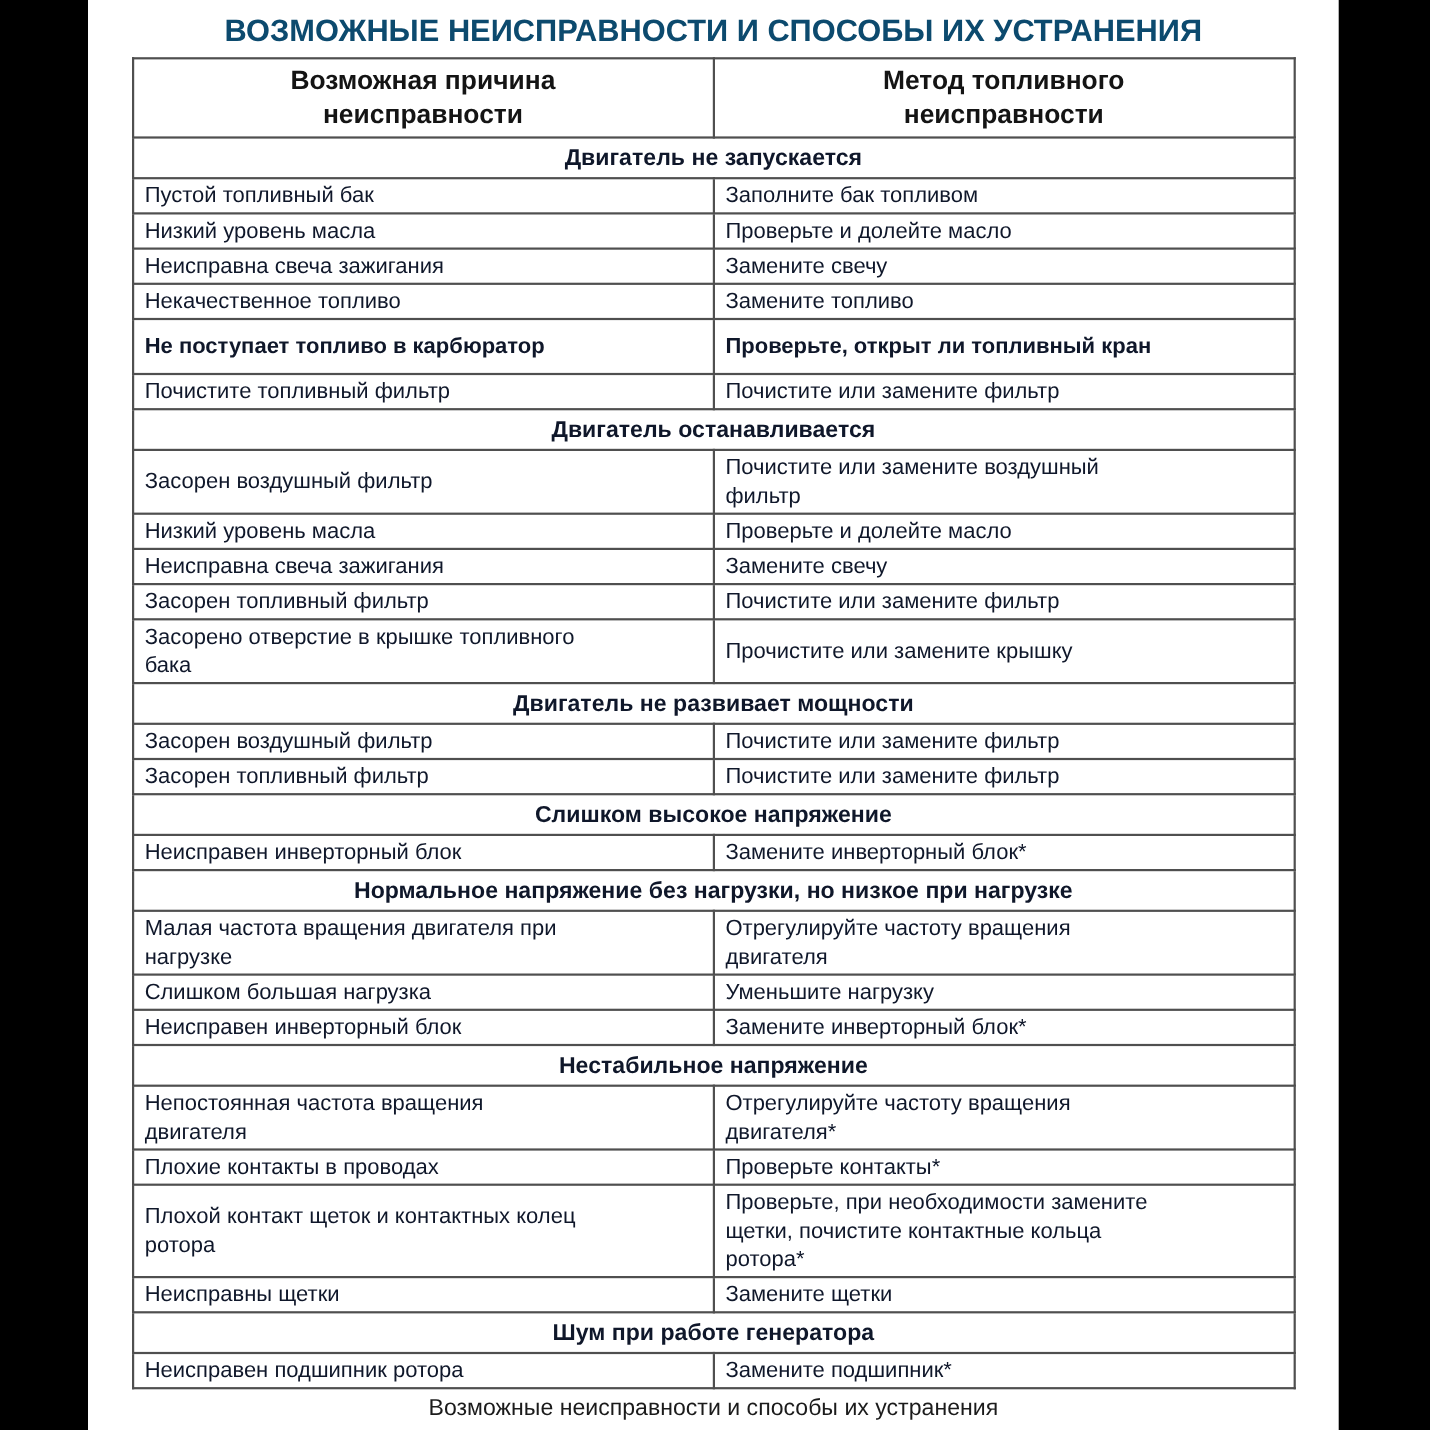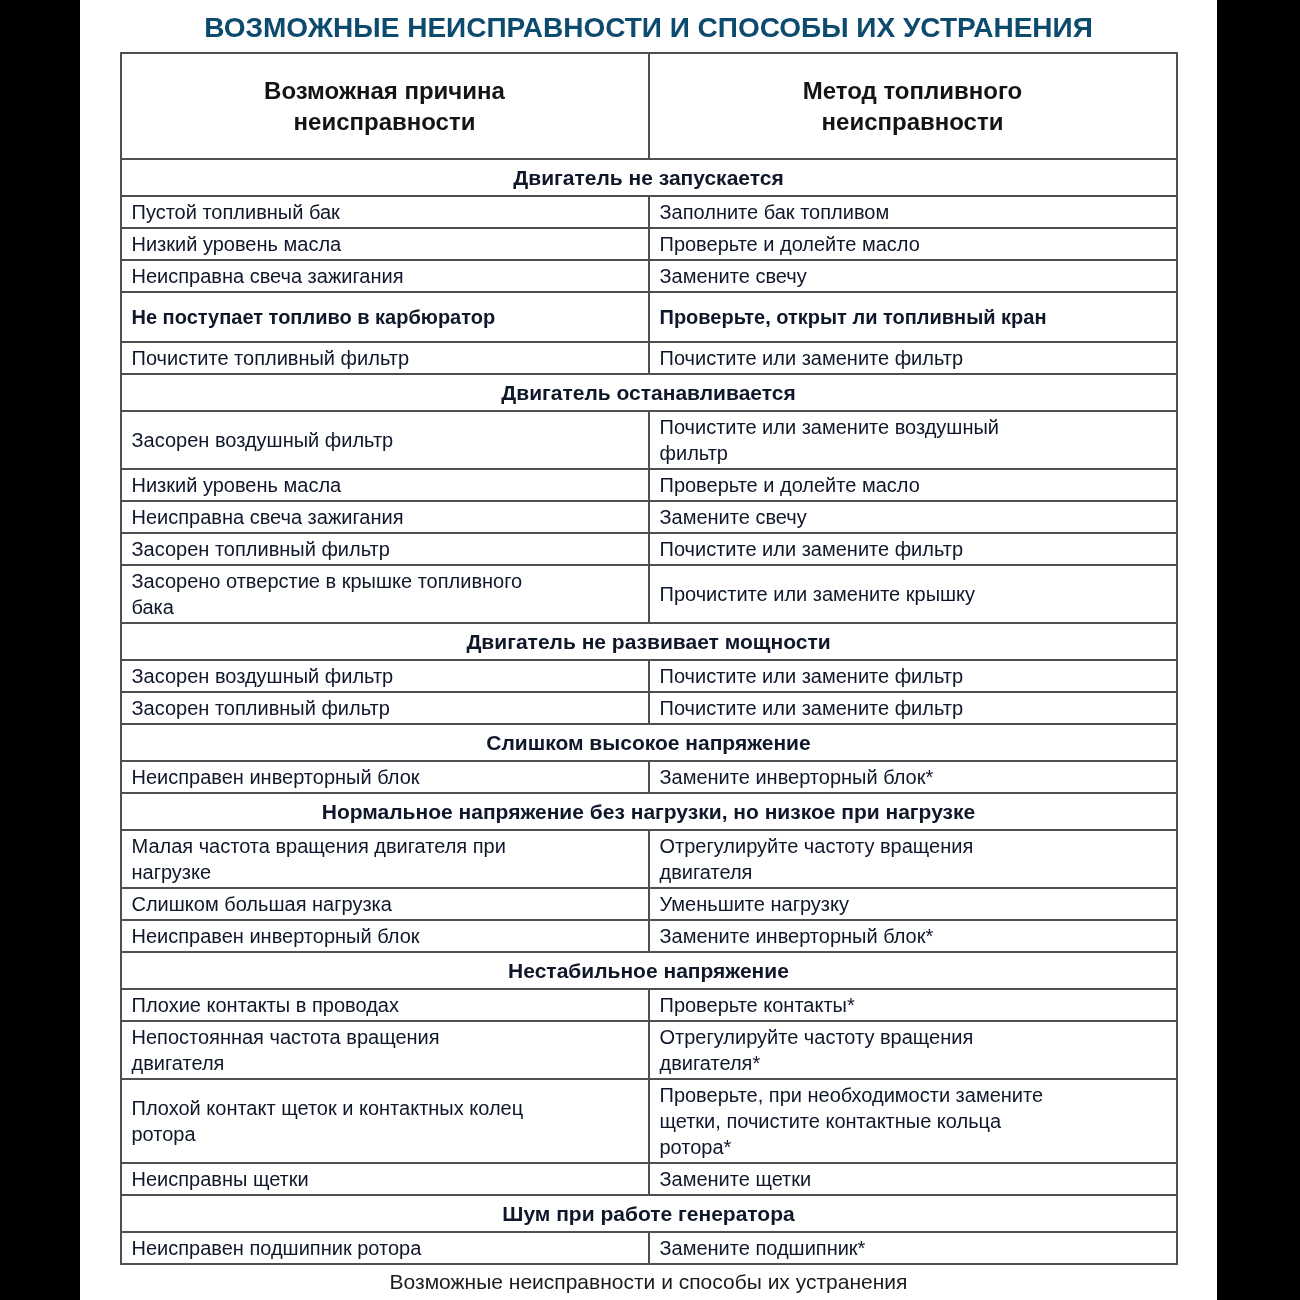--- a/index.html
+++ b/index.html
@@ -61,21 +61,21 @@
     padding: 2px 10px;
     white-space: pre-line;
     color: #0f172a;
   }
   .fault-table th {
     width: 50%;
     font-size: 24px;
     line-height: 31px;
     font-weight: bold;
     text-align: center;
-    padding: 21px 8px;
+    padding: 4px 8px;
     color: #141414;
   }
   .fault-table .section-row td {
     text-align: center;
     font-weight: bold;
     font-size: 21px;
     padding: 5px 8px;
     line-height: 25px;
   }
   .fault-table tr.tall td {
@@ -118,20 +118,24 @@
             <td>Заполните бак топливом</td>
           </tr>
           <tr>
             <td>Низкий уровень масла</td>
             <td>Проверьте и долейте масло</td>
           </tr>
           <tr>
             <td>Неисправна свеча зажигания</td>
             <td>Замените свечу</td>
           </tr>
+          <tr>
+            <td>Некачественное топливо</td>
+            <td>Замените топливо</td>
+          </tr>
           <tr class="tall">
             <td>Не поступает топливо в карбюратор</td>
             <td>Проверьте, открыт ли топливный кран</td>
           </tr>
           <tr>
             <td>Почистите топливный фильтр</td>
             <td>Почистите или замените фильтр</td>
           </tr>
           <tr class="section-row">
             <td colspan="2">Двигатель останавливается</td>
@@ -190,28 +194,28 @@
             <td>Уменьшите нагрузку</td>
           </tr>
           <tr>
             <td>Неисправен инверторный блок</td>
             <td>Замените инверторный блок*</td>
           </tr>
           <tr class="section-row">
             <td colspan="2">Нестабильное напряжение</td>
           </tr>
           <tr>
-            <td>Плохие контакты в проводах</td>
-            <td>Проверьте контакты*</td>
-          </tr>
-          <tr>
             <td>Непостоянная частота вращения
 двигателя</td>
             <td>Отрегулируйте частоту вращения
 двигателя*</td>
+          </tr>
+          <tr>
+            <td>Плохие контакты в проводах</td>
+            <td>Проверьте контакты*</td>
           </tr>
           <tr>
             <td>Плохой контакт щеток и контактных  колец
 ротора</td>
             <td>Проверьте, при необходимости замените
 щетки, почистите контактные кольца
 ротора*</td>
           </tr>
           <tr>
             <td>Неисправны щетки</td>

